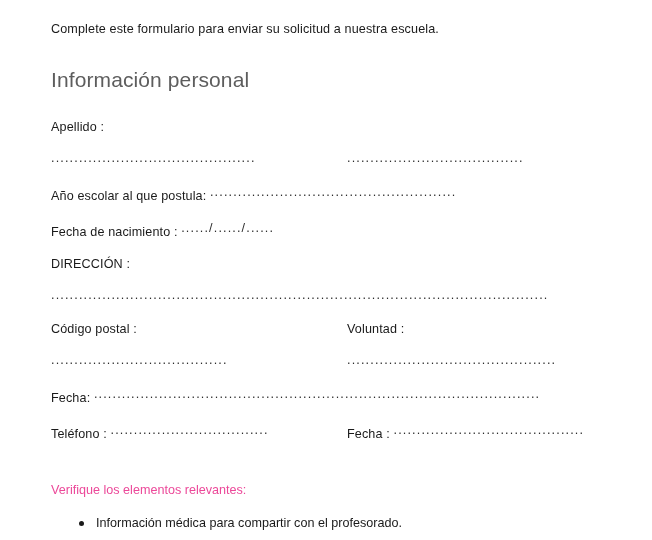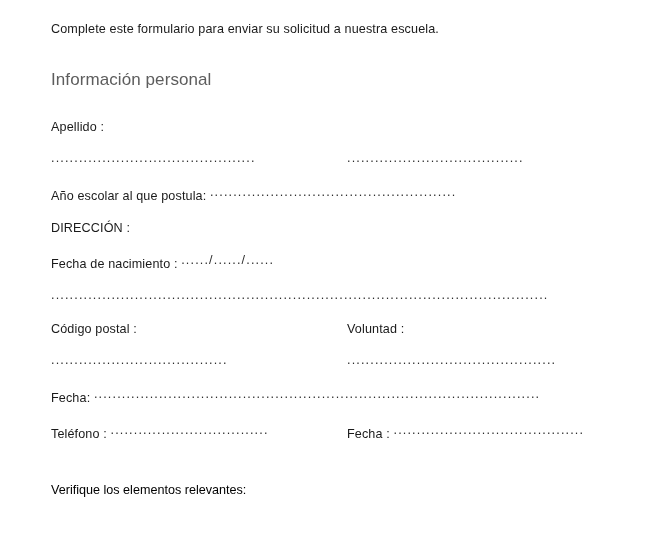--- a/index.html
+++ b/index.html
@@ -37,21 +37,21 @@
   .intro {
     font-size: 12.6px;
     line-height: 15px;
     color: #1a1a1a;
     letter-spacing: 0.01em;
   }
 
   
   .section-heading {
     margin-top: 33px;
-    font-size: 17px;
+    font-size: 21px;
     line-height: 20px;
     color: #5d5d5d;
     font-weight: 400;
     letter-spacing: 0.005em;
   }
 
   
   .row {
     position: relative;
     font-size: 12.6px;
@@ -101,21 +101,21 @@
   .mt-20 { margin-top: 20px; }
   .mt-30 { margin-top: 30px; }
   .mt-41 { margin-top: 41px; }
 
   .label { display: inline; margin-top: 20px; }
 
   
   .checklist-intro {
     font-size: 12.6px;
     line-height: 15px;
-    color: #000000;
+    color: #ec4899;
   }
   ul.checklist {
     list-style: none;
     margin: 0;
     padding: 0;
   }
   ul.checklist li {
     position: relative;
     padding-left: 45px;
     font-size: 12.6px;
@@ -158,26 +158,26 @@
         <span class="dots w-175">..........................................</span>
       </div>
     </div>
 
     <div class="row mt-20">
       <span class="label">Año escolar al que postula:</span>
       <span class="dots w-inline-ano">.................................................................</span>
     </div>
 
     <div class="row mt-17">
-      <span class="label">DIRECCIÓN :</span>
-    </div>
-
-    <div class="row mt-17">
       <span class="label">Fecha de nacimiento :</span>
       <span class="dots">....../....../......</span>
+    </div>
+
+    <div class="row mt-17">
+      <span class="label">DIRECCIÓN :</span>
     </div>
 
     <div class="row mt-17 dots-row">
       <span class="dots w-497">................................................................................................................................</span>
     </div>
 
     <div class="row row-2col mt-20">
       <div class="col-left">
         <span class="label">Código postal :</span>
       </div>
@@ -206,15 +206,22 @@
         <span class="dots w-inline-tel">..................................</span>
       </div>
       <div class="col-right">
         <span class="label">Fecha :</span>
         <span class="dots w-inline-correo">.........................................</span>
       </div>
     </div>
 
     <div class="checklist-intro mt-41">Verifique los elementos relevantes:</div>
 
+    <ul class="checklist">
+      <li>
+        <span class="bullet"></span>
+        <span>Información médica para compartir con el profesorado.</span>
+      </li>
+
+    </ul>
 
   </div>
 </div>
 
 </body></html>

